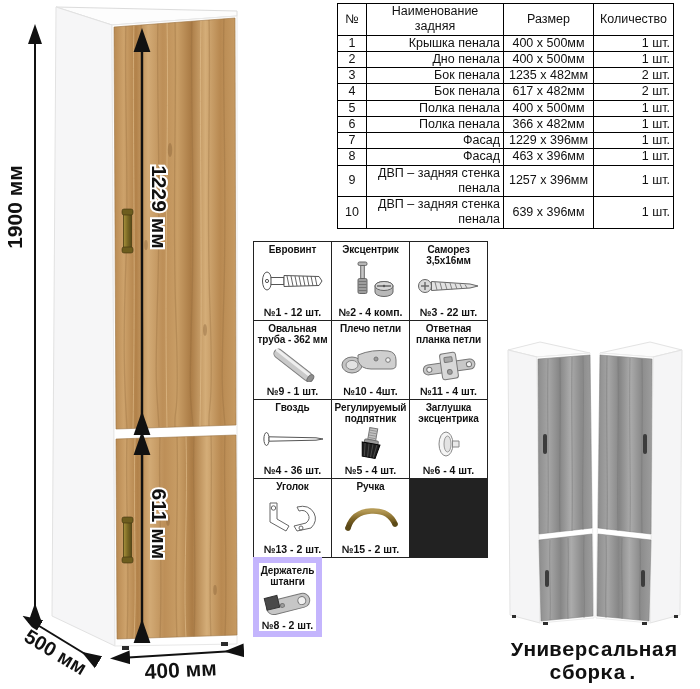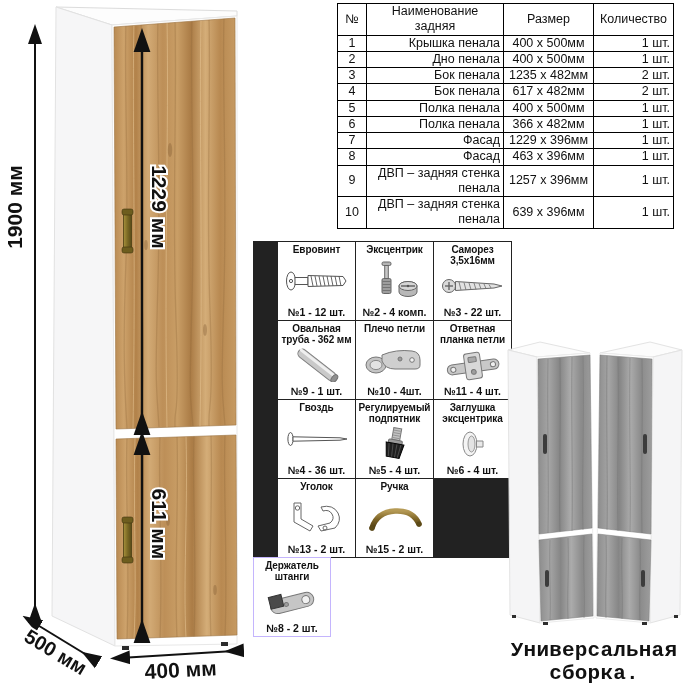--- a/index.html
+++ b/index.html
@@ -20,29 +20,29 @@
   .parts-table th{text-align:center;height:17px;}
   .parts-table td{height:15px;}
   .c-num{width:22px;text-align:center;}
   .c-name{width:130px;text-align:right;}
   .c-size{width:83px;text-align:center;}
   .c-qty{width:73px;text-align:right;}
   
   .hw-grid{
     position:absolute;left:253px;top:241px;width:233px;
     display:grid;grid-template-columns:repeat(3,77px);grid-auto-rows:78px;
-    gap:1px;background:#222;border:1px solid #222;padding-left:24px;
+    gap:1px;background:#222;border:1px solid #222;
   }
   .hw-cell,.hw-cell-single{
     background:#fff;display:flex;flex-direction:column;align-items:center;
     justify-content:space-between;padding:2px 1px 2px;box-sizing:border-box;
   }
   .hw-cell-single{
-    position:absolute;left:253px;top:557px;width:78px;height:80px;
-    border:1px solid #c4b5fd;
+    position:absolute;left:253px;top:557px;width:69px;height:80px;
+    border:6px solid #c4b5fd;
   }
   .hw-title{
     font-weight:bold;font-size:10px;letter-spacing:-0.1px;text-align:center;
     line-height:1.12;
   }
   .hw-qty{font-weight:bold;font-size:10.5px;text-align:center;}
   .hw-icon{flex:0 0 auto;}
   
   .uni-caption{
     position:absolute;left:488px;top:639px;width:212px;text-align:center;

